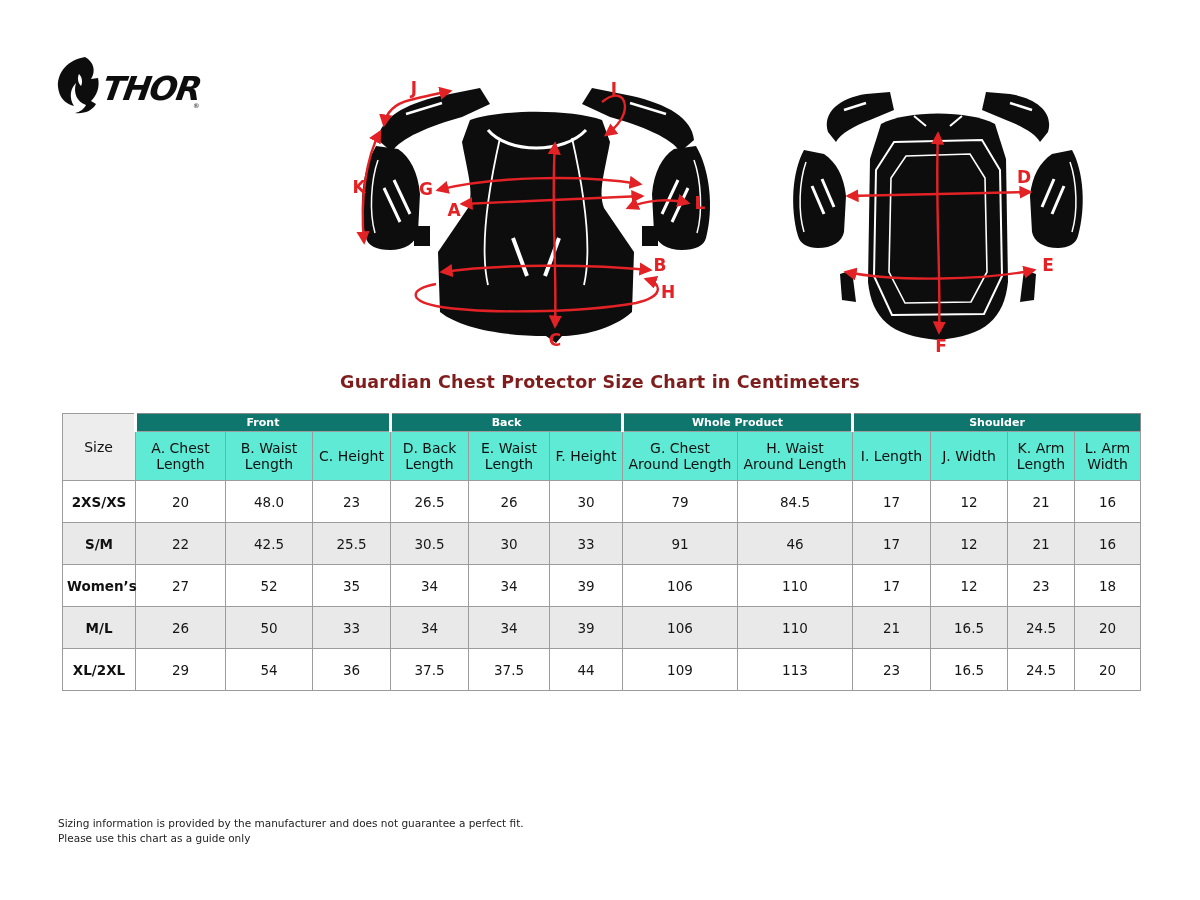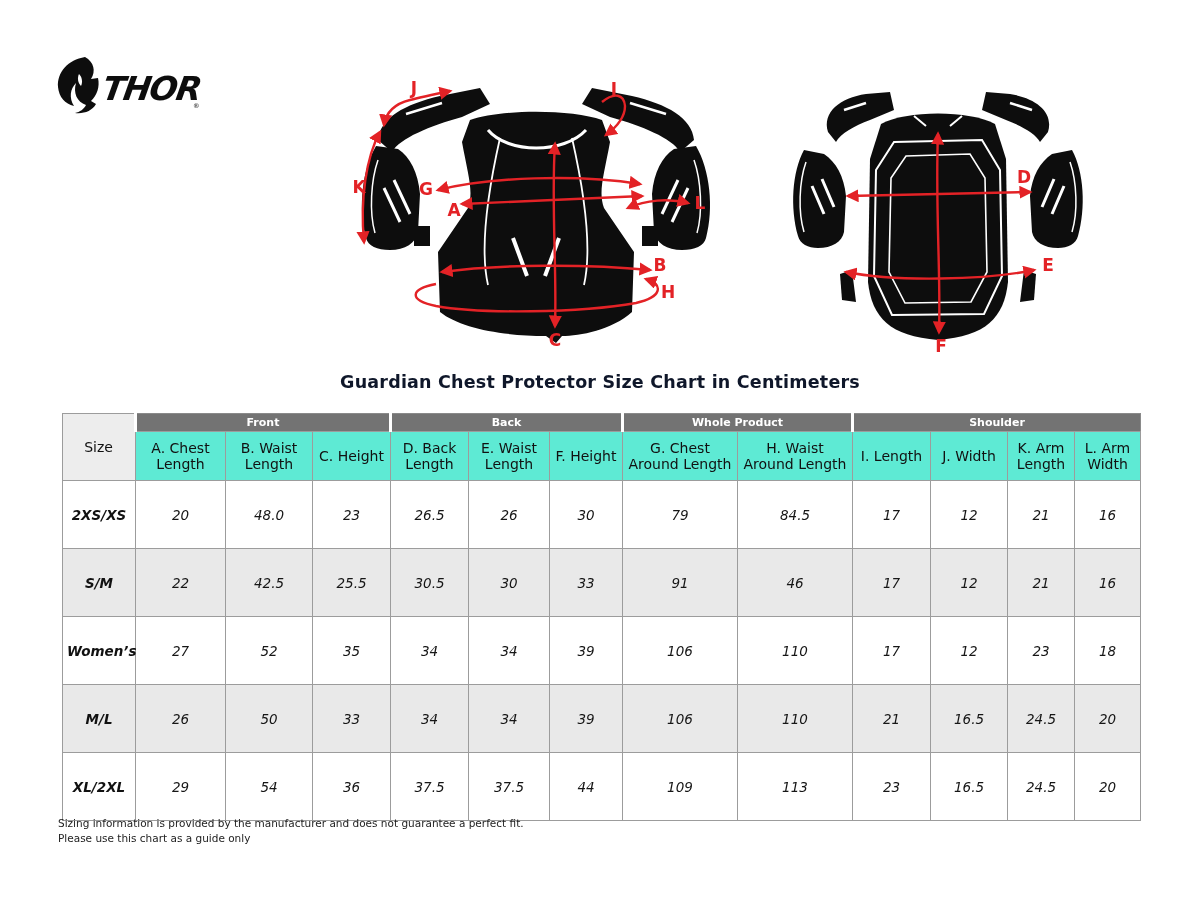--- a/index.html
+++ b/index.html
@@ -9,32 +9,32 @@
   
   #logo{position:absolute;left:55px;top:56px;width:150px;height:58px;}
 
   
   #front-diagram{position:absolute;left:350px;top:80px;width:372px;height:278px;}
   #back-diagram{position:absolute;left:786px;top:84px;width:306px;height:280px;}
   .red-label{font:bold 17px "DejaVu Sans","Liberation Sans",sans-serif;}
 
   
   #chart-title{position:absolute;top:372px;left:0;width:1200px;text-align:center;
-               font-size:17.5px;font-weight:bold;color:#0f172a;letter-spacing:.2px;}
+               font-size:17.5px;font-weight:bold;color:#7f1d1d;letter-spacing:.2px;}
 
   
   #size-table-wrap{position:absolute;left:62px;top:413px;}
   table{border-collapse:collapse;table-layout:fixed;width:1078px;border:1.5px solid #8a8a8a;}
   th,td{border:1px solid #9c9c9c;text-align:center;vertical-align:middle;padding:2px 4px;}
-  th.grp{background:#737373;color:#fff;font-size:11px;font-weight:bold;height:17px;padding:0 2px;
+  th.grp{background:#0f766e;color:#fff;font-size:11px;font-weight:bold;height:17px;padding:0 2px;
          border-left:3px solid #fff;border-right:3px solid #fff;border-top:1px solid #8a8a8a;}
   th.grp:last-child{border-right:1px solid #8a8a8a;}
   th.size-h{background:#ededed;font-size:14px;font-weight:normal;}
   #thead-cols th{background:#5eead4;font-size:14px;font-weight:normal;line-height:1.15;height:44px;}
-  tbody tr{height:68px;font-style:italic;}
+  tbody tr{height:42px;}
   tbody tr:nth-child(even){background:#e9e9e9;}
   tbody th{font-size:13.5px;font-weight:bold;background:inherit;}
   tbody td{font-size:13.5px;color:#161616;}
 
   
   #footer-note{position:absolute;left:58px;top:816px;font-size:10.5px;line-height:1.4;color:#222;}
 </style>
 </head>
 <body>
 

